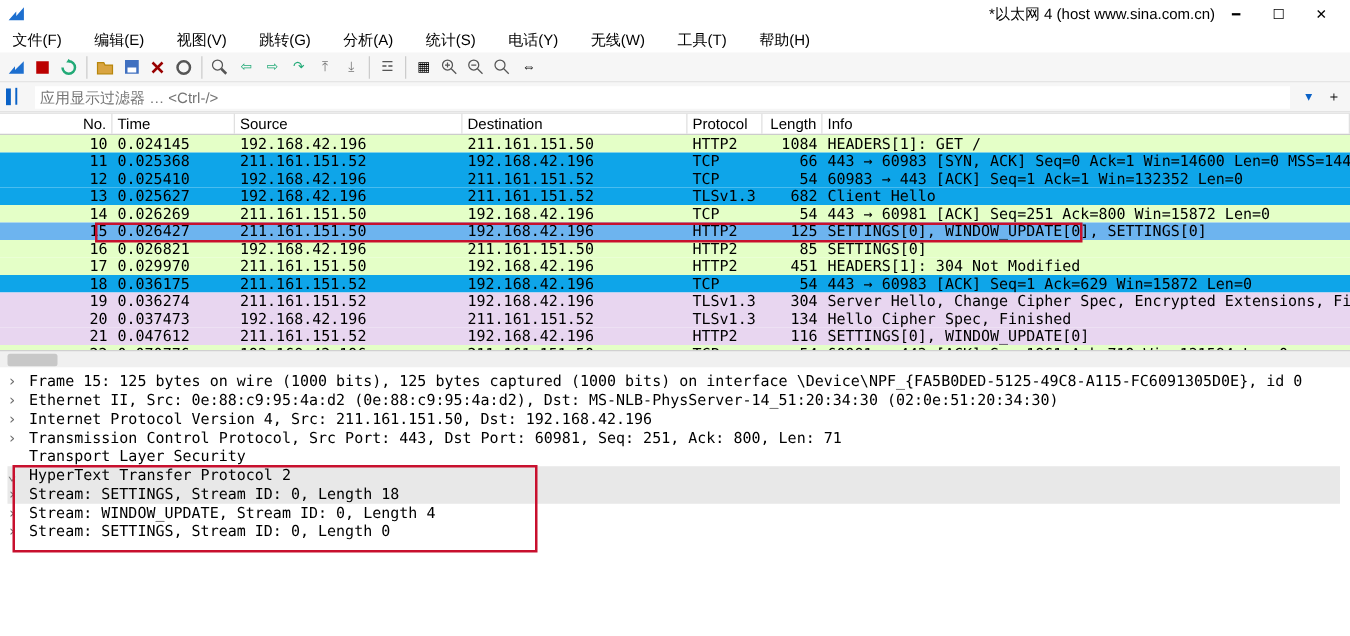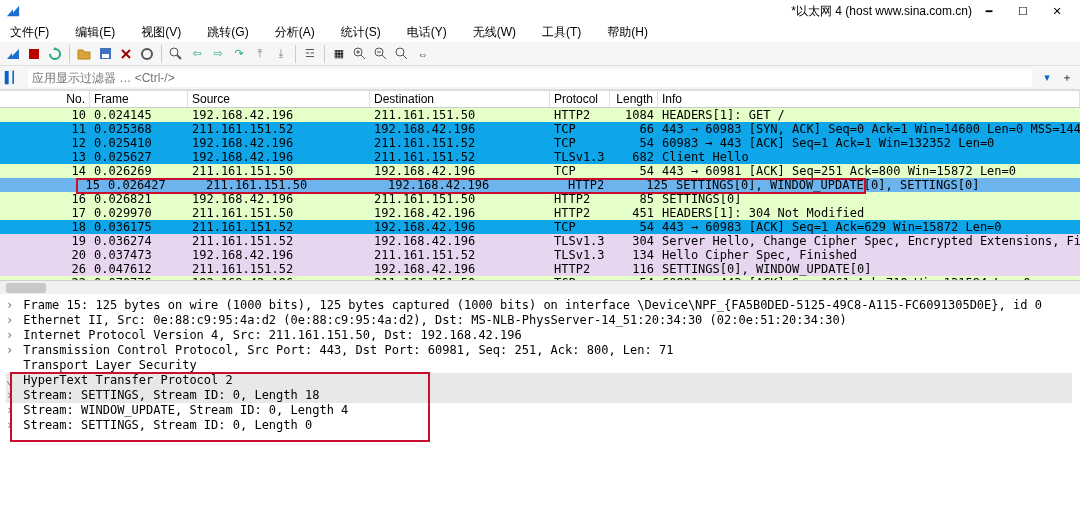--- a/index.html
+++ b/index.html
@@ -26,21 +26,21 @@
   .c-src { width: 182px; }
   .c-dst { width: 180px; }
   .c-proto { width: 60px; }
   .c-len { width: 48px; text-align: right; }
   .c-info { flex: 1; }
   .prow { display: flex; height: 14px; line-height: 14px; font-family: Consolas, monospace; font-size: 12px; white-space: nowrap; }
   .prow div { padding: 0 4px; overflow: hidden; }
   .prow.green  { background: #e4ffc7; }
   .prow.grey   { background: #0ea5e9; }
   .prow.purple { background: #e8d6f0; }
-  .prow.sel    { background: #6db4ef; padding-left: 14px; }
+  .prow.sel    { background: #6db4ef; }
   .hl1 { position: absolute; border: 2px solid #c8102e; pointer-events: none; left: 76px; top: 88px; width: 790px; height: 16px; }
   .scroll-x { height: 14px; background: #f0f0f0; border-top: 1px solid #d0d0d0; display:flex; align-items:center; }
   .scroll-x .thumb { margin-left:6px; width:40px; height:10px; background:#c8c8c8; border-radius:2px; }
   .details { padding: 4px 8px 4px 6px; font-family: Consolas, monospace; font-size: 12px; background: #fff; height: 226px; position: relative; }
   .details .line { height: 15px; line-height: 15px; white-space: nowrap; }
   .details .caret { display: inline-block; width: 10px; color: #707070; }
   .details .selrow { background: #e8e8e8; }
   .hl2 { position: absolute; border: 2px solid #c8102e; pointer-events: none; left: 10px; top: 78px; width: 420px; height: 70px; }
 </style>
 </head>
@@ -158,21 +158,21 @@
   <input class="filter-input" placeholder="应用显示过滤器 … &lt;Ctrl-/&gt;" style="">
   <div class="filter-end">
     <span class="tbtn" style="color:#0a62c7">▾</span>
     <span class="tbtn">＋</span>
   </div>
 </div>
 
 <div class="packets">
   <div class="phdr">
     <div class="c-no">No.</div>
-    <div class="c-time">Frame</div>
+    <div class="c-time">Time</div>
     <div class="c-src">Source</div>
     <div class="c-dst">Destination</div>
     <div class="c-proto">Protocol</div>
     <div class="c-len">Length</div>
     <div class="c-info">Info</div>
   </div>
   <div id="packet-body">
       <div class="prow green">
         <div class="c-no">10</div>
         <div class="c-time">0.024145</div>
@@ -266,21 +266,21 @@
       <div class="prow purple">
         <div class="c-no">20</div>
         <div class="c-time">0.037473</div>
         <div class="c-src">192.168.42.196</div>
         <div class="c-dst">211.161.151.52</div>
         <div class="c-proto">TLSv1.3</div>
         <div class="c-len">134</div>
         <div class="c-info">Hello Cipher Spec, Finished</div>
       </div>
       <div class="prow purple">
-        <div class="c-no">26</div>
+        <div class="c-no">21</div>
         <div class="c-time">0.047612</div>
         <div class="c-src">211.161.151.52</div>
         <div class="c-dst">192.168.42.196</div>
         <div class="c-proto">HTTP2</div>
         <div class="c-len">116</div>
         <div class="c-info">SETTINGS[0], WINDOW_UPDATE[0]</div>
       </div>
       <div class="prow green">
         <div class="c-no">22</div>
         <div class="c-time">0.070776</div>

